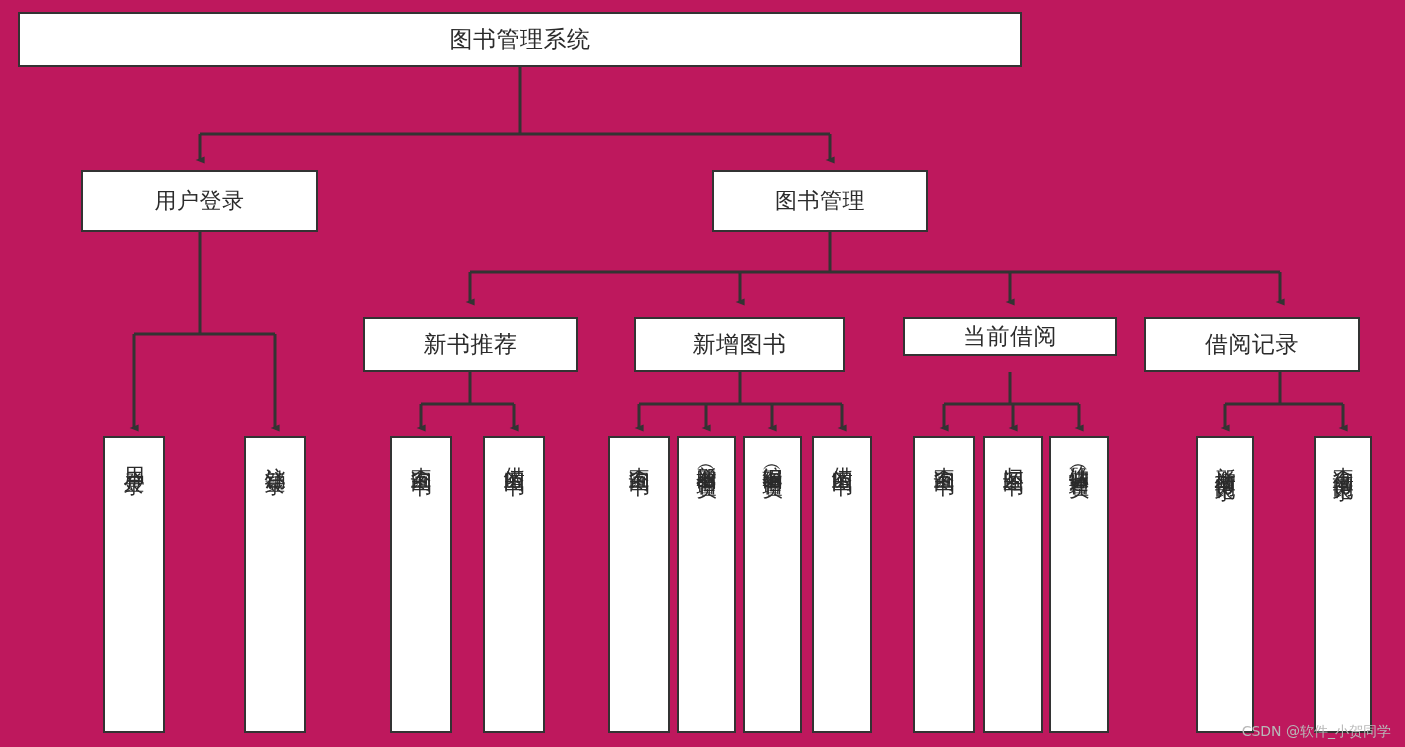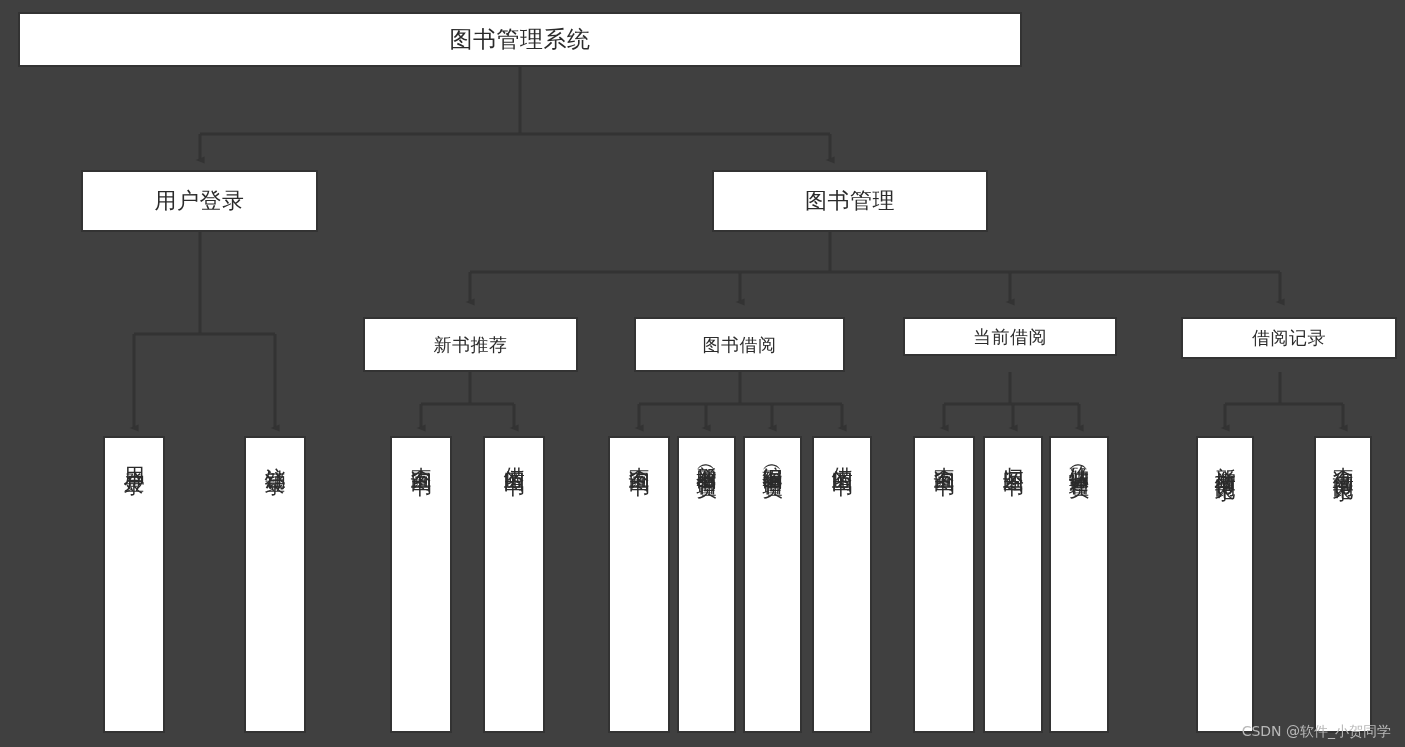--- a/index.html
+++ b/index.html
@@ -8,21 +8,21 @@
     padding: 0;
     background: #ffffff;
   }
   body {
     font-family: "DejaVu Sans", "Liberation Sans", sans-serif;
   }
   #diagram-root {
     position: relative;
     width: 1405px;
     height: 747px;
-    background: #404040;
+    background: #be185d;
     overflow: hidden;
   }
   #diagram-svg {
     position: absolute;
     left: 0;
     top: 0;
     width: 1405px;
     height: 747px;
   }
   .node {
@@ -37,21 +37,21 @@
   }
   .node-label {
     color: #2b2b2b;
     text-align: center;
     line-height: 1.18;
     white-space: nowrap;
     letter-spacing: 0.5px;
   }
   .node-root .node-label { font-size: 23px; }
   .node-l2 .node-label { font-size: 22px; }
-  .node-l3 .node-label { font-size: 18px; }
+  .node-l3 .node-label { font-size: 23px; }
   
   .node-leaf {
     align-items: flex-start;
     justify-content: center;
     padding-top: 12px;
   }
   .node-leaf .node-label {
     writing-mode: vertical-rl;
     text-orientation: upright;
     font-size: 21px;
@@ -129,34 +129,34 @@
     </g>
   </svg>
 
   <div class="node node-root" style="left:18px; top:12px; width:1004px; height:55px;">
     <span class="node-label">图书管理系统</span>
   </div>
 
   <div class="node node-l2" style="left:81px; top:170px; width:237px; height:62px;">
     <span class="node-label">用户登录</span>
   </div>
-  <div class="node node-l2" style="left:712px; top:170px; width:276px; height:62px;">
+  <div class="node node-l2" style="left:712px; top:170px; width:216px; height:62px;">
     <span class="node-label">图书管理</span>
   </div>
 
   <div class="node node-l3" style="left:363px; top:317px; width:215px; height:55px;">
     <span class="node-label">新书推荐</span>
   </div>
   <div class="node node-l3" style="left:634px; top:317px; width:211px; height:55px;">
-    <span class="node-label">图书借阅</span>
+    <span class="node-label">新增图书</span>
   </div>
   <div class="node node-l3" style="left:903px; top:317px; width:214px; height:39px;">
     <span class="node-label">当前借阅</span>
   </div>
-  <div class="node node-l3" style="left:1181px; top:317px; width:216px; height:42px;">
+  <div class="node node-l3" style="left:1144px; top:317px; width:216px; height:55px;">
     <span class="node-label">借阅记录</span>
   </div>
 
   <div class="node node-leaf" style="left:103px; top:436px; width:62px; height:297px;">
     <span class="node-label">用户登录</span>
   </div>
   <div class="node node-leaf" style="left:244px; top:436px; width:62px; height:297px;">
     <span class="node-label">注销登录</span>
   </div>
 

